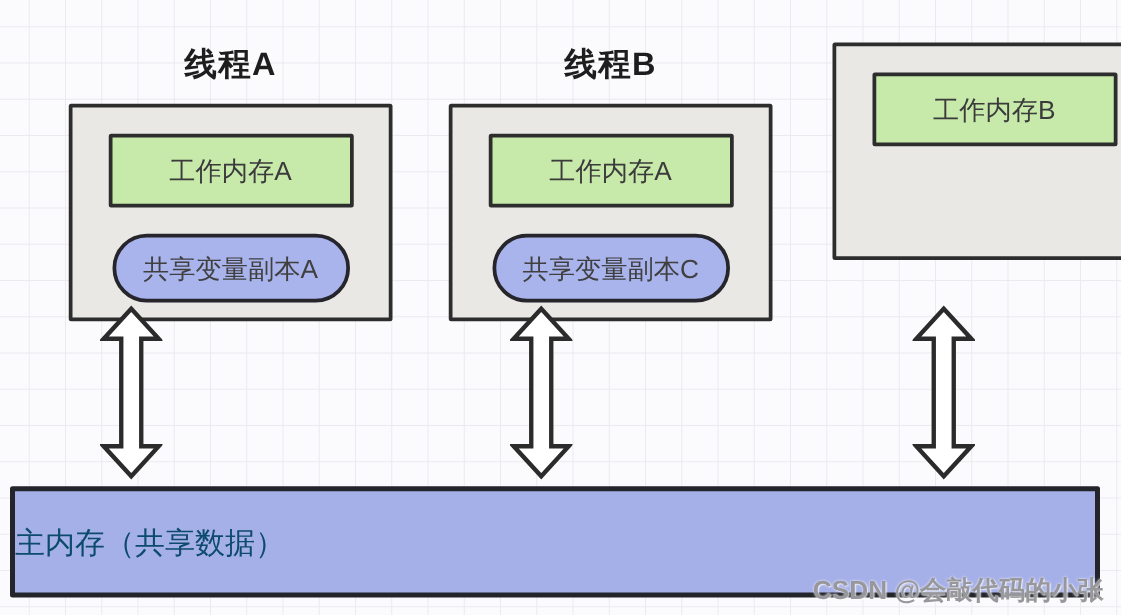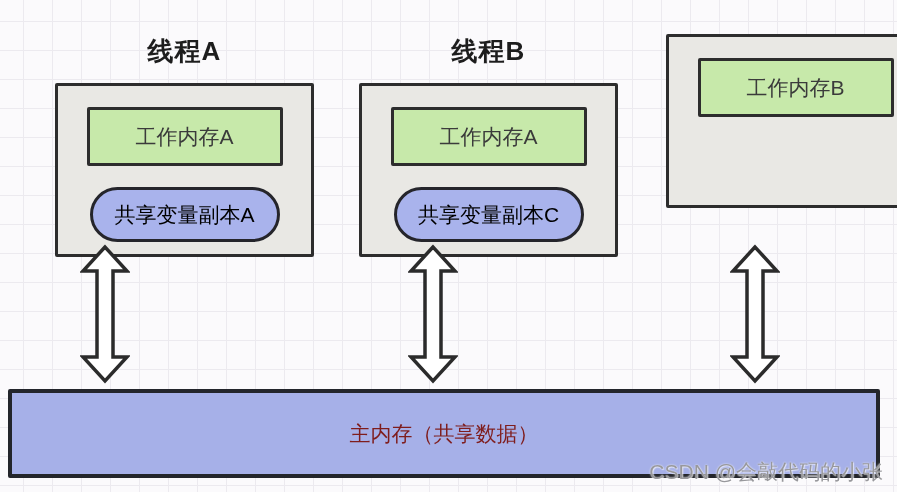--- a/index.html
+++ b/index.html
@@ -66,50 +66,51 @@
     margin-top: 21px;
     width: 190px;
     height: 55px;
     background: #a9b3ec;
     border: 3px solid #25252b;
     border-radius: 28px;
     display: flex;
     align-items: center;
     justify-content: center;
     font-size: 21px;
-    color: #000000;
+    color: #404040;
   }
   .arrow {
     position: absolute;
     top: 244px;
   }
   .main-memory {
     position: absolute;
     box-sizing: border-box;
     left: 8px;
     top: 389px;
     width: 872px;
     height: 89px;
     background: #a6b0e8;
     border: 4px solid #23252b;
     border-radius: 2px;
     display: flex;
     align-items: center;
-    justify-content: center;
-    font-size: 21px;
-    color: #7f1d1d;
+    justify-content: flex-start;
+    font-size: 24px;
+    color: #0c4a6e;
   }
   .watermark {
     position: absolute;
     right: 14px;
     bottom: 6px;
     font-size: 21px;
     color: #98989c;
     text-shadow: 0 0 2px rgba(255,255,255,0.85), 1px 1px 1px rgba(255,255,255,0.6);
     white-space: nowrap;
+    font-weight: bold;
   }
 </style>
 </head>
 <body>
 
 <div class="canvas">
 
   <div class="thread-group" style="left:7px;">
     <div class="thread-title">线程A</div>
     <div class="thread-box">

